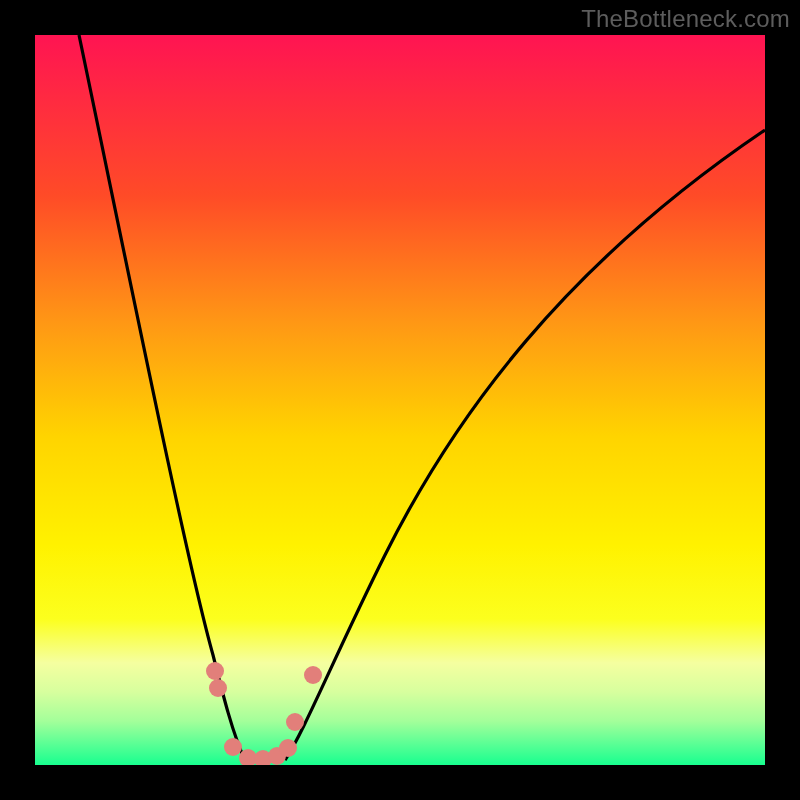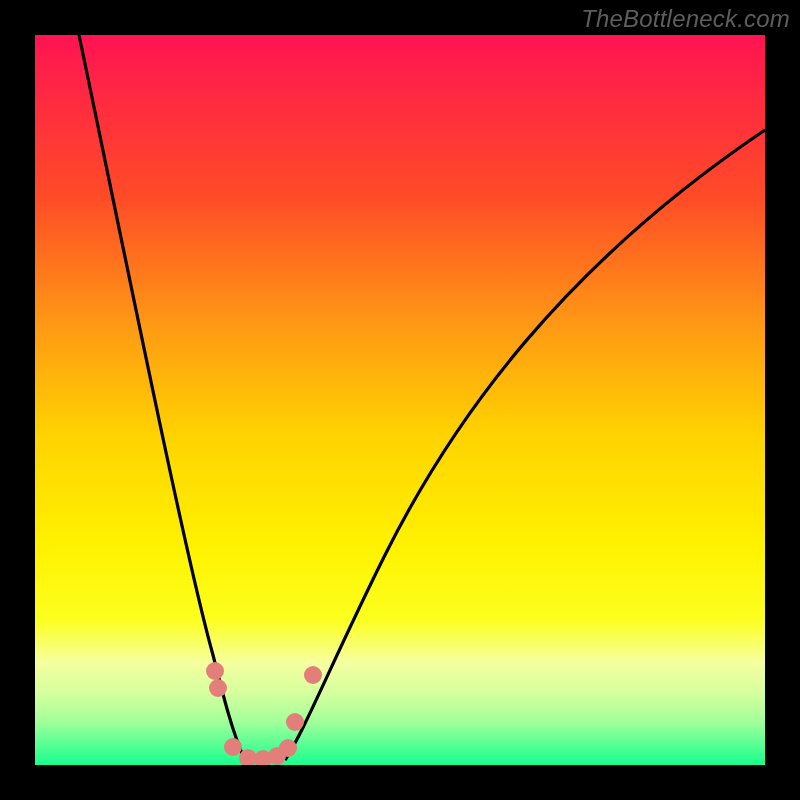--- a/index.html
+++ b/index.html
@@ -8,21 +8,20 @@
     width: 800px;
     height: 800px;
     background: #000000;
     overflow: hidden;
   }
   .container {
     position: relative;
     width: 800px;
     height: 800px;
     background: #000000;
-    font-style: italic;
   }
   .plot-area {
     position: absolute;
     left: 35px;
     top: 35px;
     width: 730px;
     height: 730px;
     overflow: hidden;
   }
   .gradient-bg {

